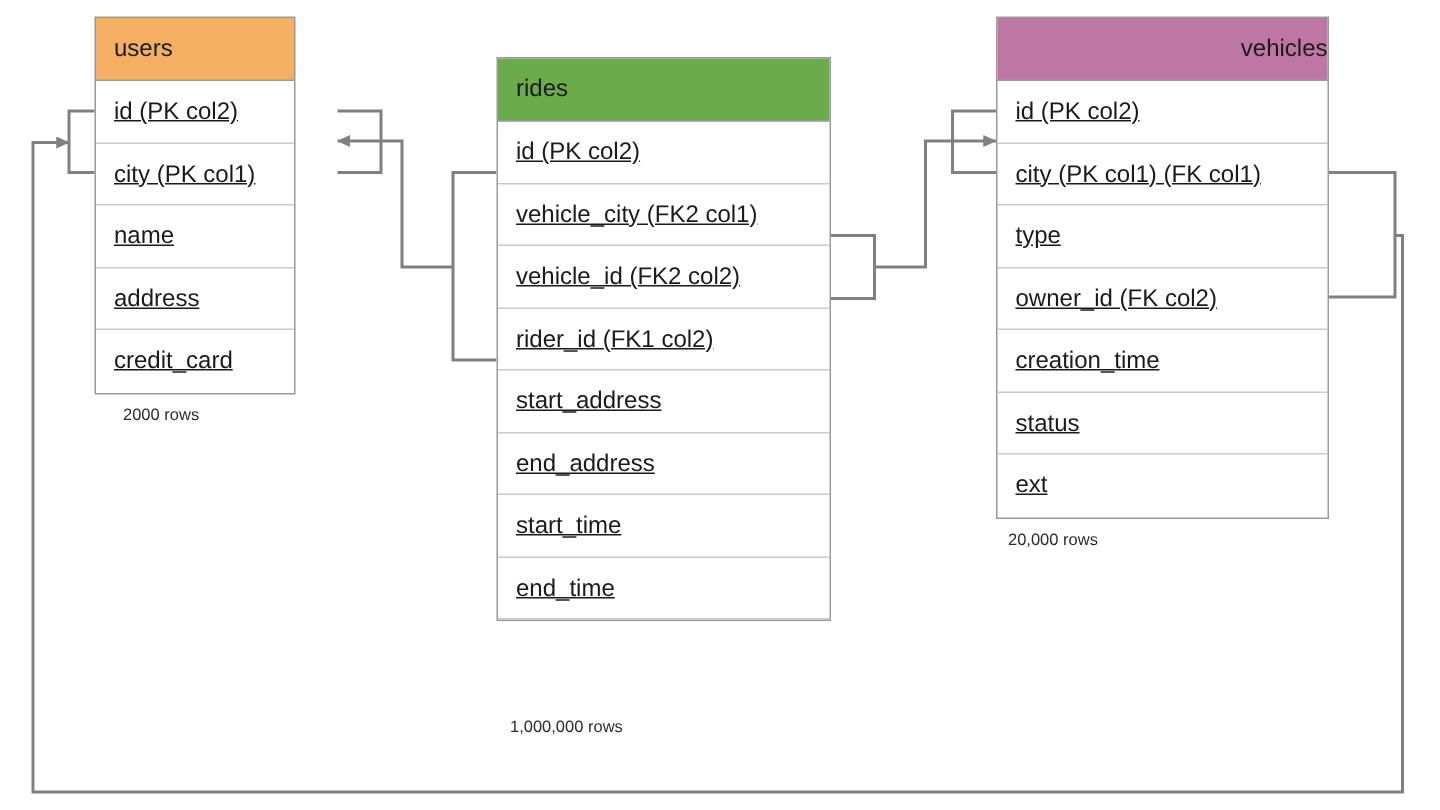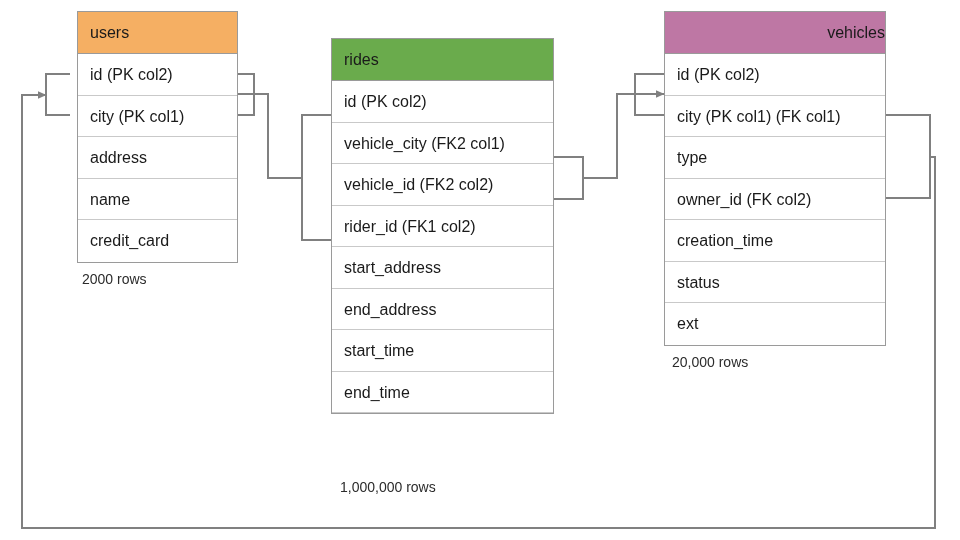--- a/index.html
+++ b/index.html
@@ -35,25 +35,26 @@
   .tbl-row {
     box-sizing: border-box;
     height: 41.5px;
     line-height: 41.5px;
     padding: 0 0 0 12px;
     font-size: 16px;
     color: #1a1a1a;
     border-bottom: 1px solid #c9c9c9;
     white-space: nowrap;
     overflow: hidden;
+    text-decoration: underline;
   }
   .tbl-row.last { border-bottom: none; }
   .row-count {
     position: absolute;
-    font-size: 14px;
+    font-size: 11px;
     color: #2b2b2b;
     white-space: nowrap;
   }
   #edges {
     position: absolute;
     left: 0; top: 0;
     width: 960px;
     height: 540px;
     pointer-events: none;
   }
@@ -85,26 +86,26 @@
     </g>
 
     <g>
       <path d="M886,115 L930,115 L930,198 L886,198" fill="none" stroke="#808080" stroke-width="2"></path>
       <path d="M930,157 L935,157 L935,528 L22,528 L22,95 L46,95" fill="none" stroke="#808080" stroke-width="2" marker-end="url(#arrowhead)"></path>
 
       <path d="M70,74 L46,74 L46,115 L70,115" fill="none" stroke="#808080" stroke-width="2"></path>
     </g>
   </svg>
 
-  <div class="table-box" style="left:77px; top:11px; width:161px;">
+  <div class="table-box" style="left:63px; top:11px; width:134px;">
     <div class="tbl-header" style="background:#F5AF63;">users</div>
     <div class="tbl-row">id (PK col2)</div>
     <div class="tbl-row">city (PK col1)</div>
+    <div class="tbl-row">name</div>
     <div class="tbl-row">address</div>
-    <div class="tbl-row">name</div>
     <div class="tbl-row last">credit_card</div>
   </div>
   <div class="row-count" style="left:82px; top:271px;">2000 rows</div>
 
   <div class="table-box" style="left:331px; top:11px; width:223px;margin-top:27px;">
     <div class="tbl-header" style="background:#6AAB4C;">rides</div>
     <div class="tbl-row">id (PK col2)</div>
     <div class="tbl-row">vehicle_city (FK2 col1)</div>
     <div class="tbl-row">vehicle_id (FK2 col2)</div>
     <div class="tbl-row">rider_id (FK1 col2)</div>

